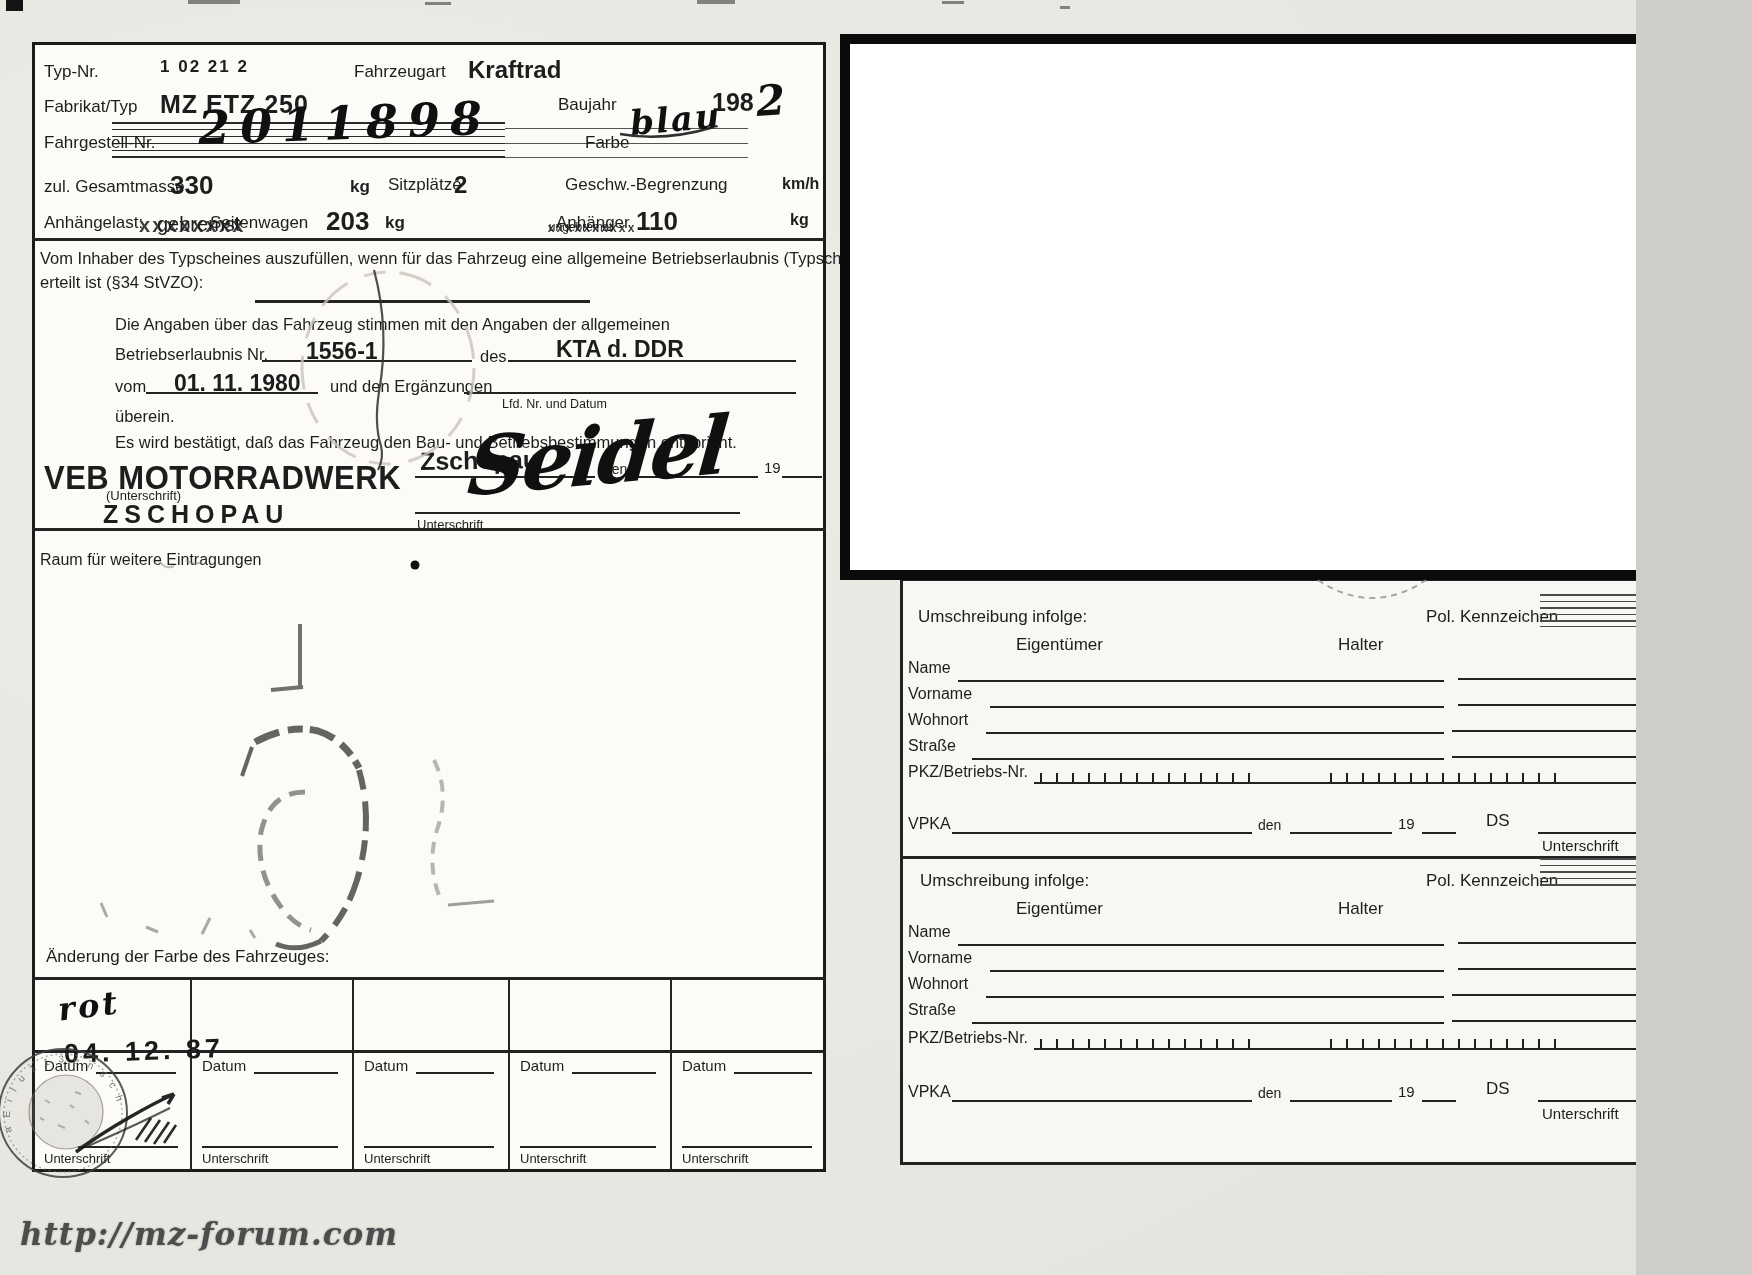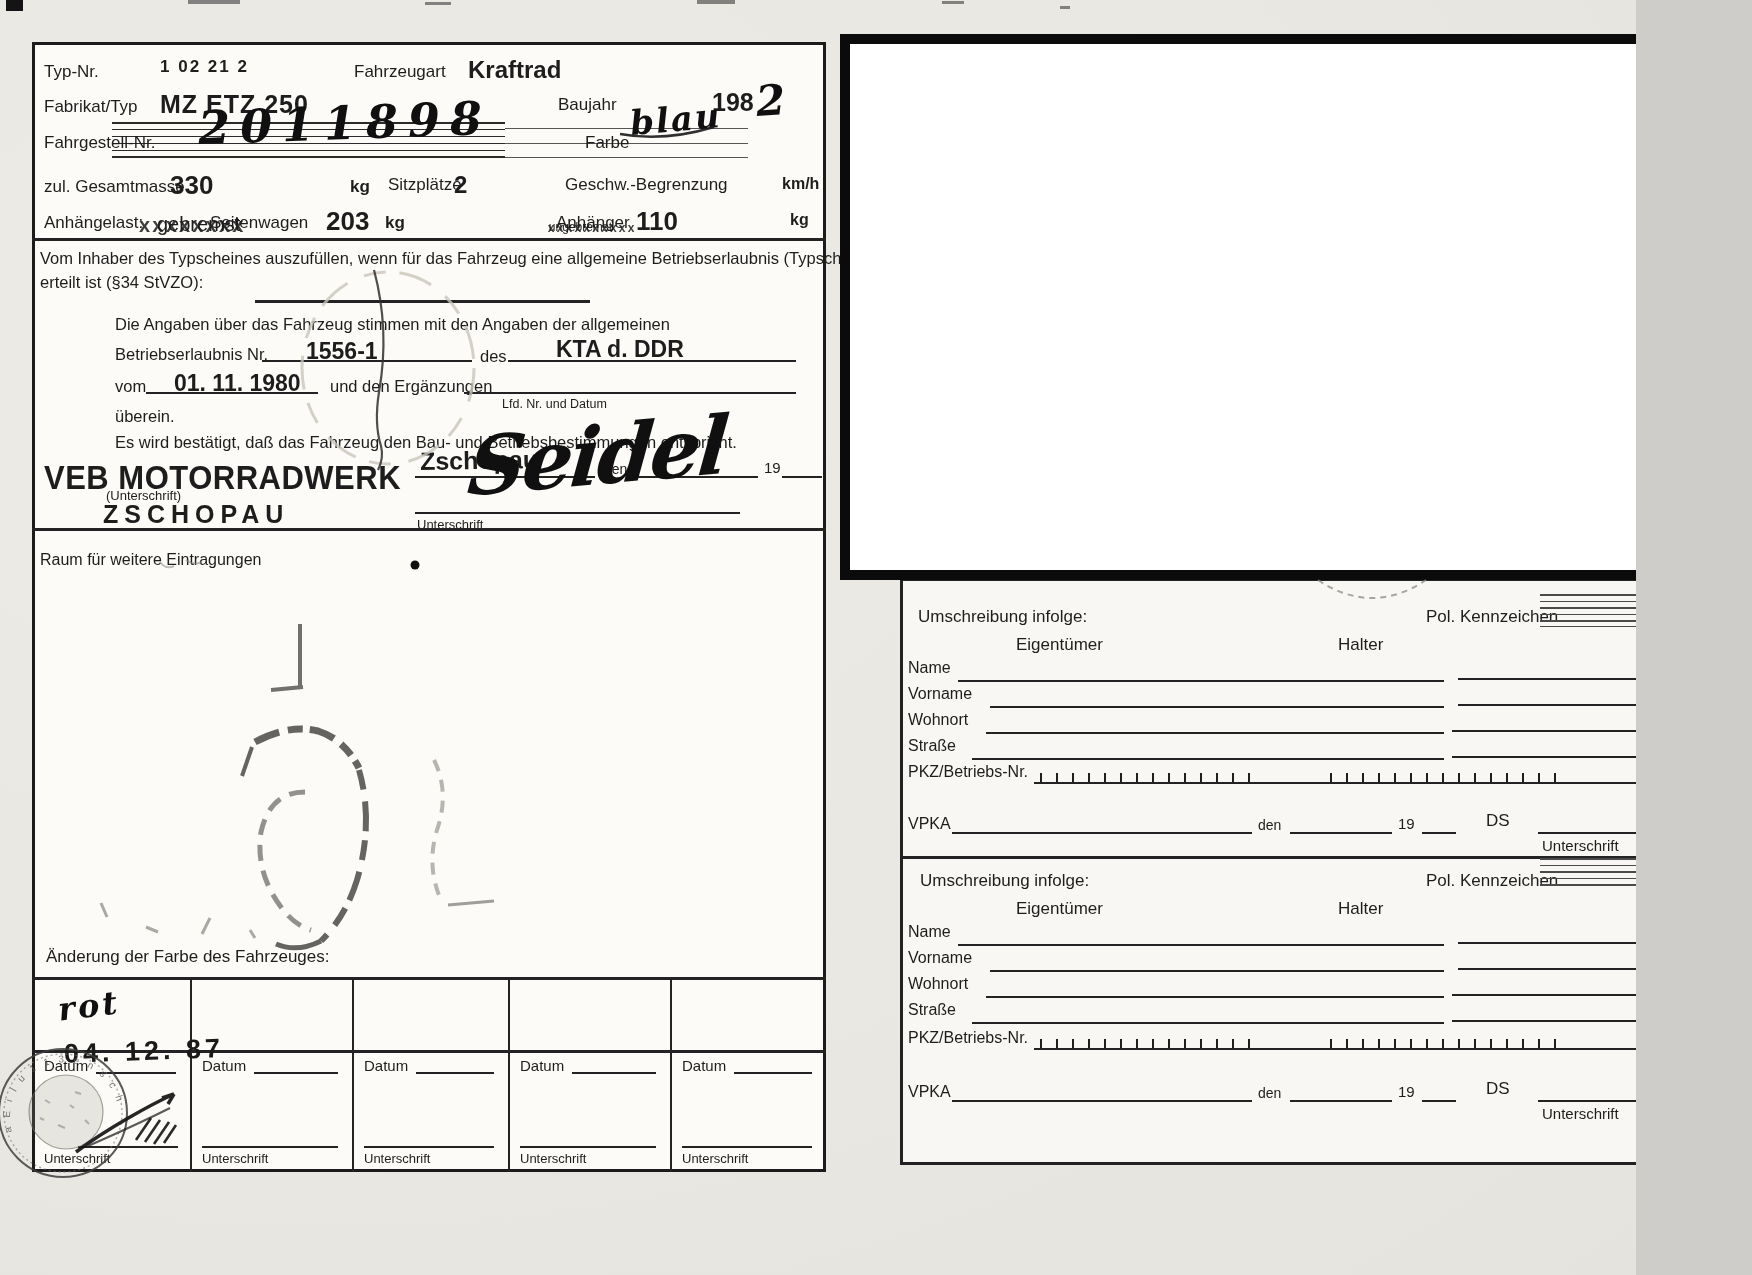--- a/index.html
+++ b/index.html
@@ -292,14 +292,15 @@
     </g>
 
     <g fill="none" stroke="#141414">
       <path d="M76 1152 C108 1128 152 1104 174 1094 l-12 4 m12 -4 l-6 10" stroke-width="3.5" opacity="0.92"></path>
       <path d="M136 1140 l15 -22 M145 1142 l15 -22 M154 1144 l15 -22 M164 1143 l12 -18" stroke-width="2.6" opacity="0.9"></path>
       <path d="M88 1146 C120 1132 150 1118 170 1108" stroke-width="2" opacity="0.7"></path>
     </g>
   </svg>
 
   
+  <div style="position:absolute;left:20px;top:1216px;font-family:'DejaVu Serif',serif;font-weight:bold;font-style:italic;font-size:31px;color:#4d4d4d;letter-spacing:1px;text-shadow:0 0 2px rgba(70,70,70,.5);">http://mz-forum.com</div>
 
 </div>
 
 </body></html>

